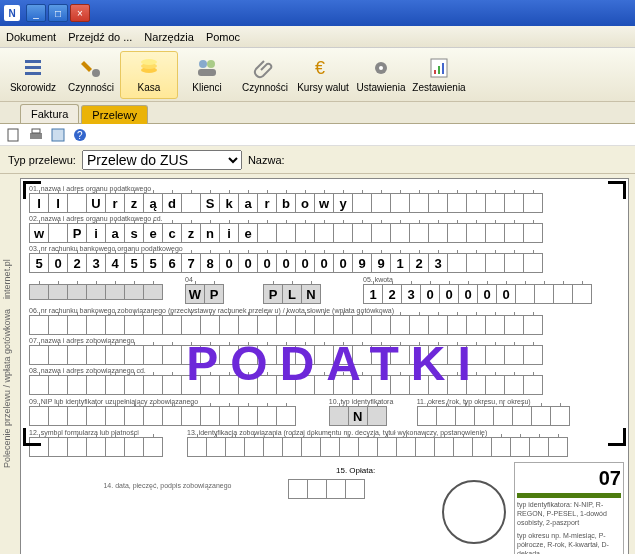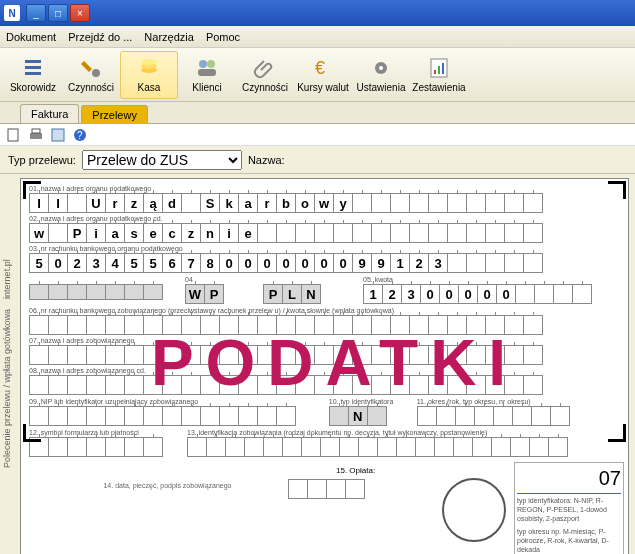--- a/index.html
+++ b/index.html
@@ -41,35 +41,35 @@
 .corner.bl { bottom: 120px; left: 2px; border-right: none; border-top: none; }
 .corner.br { bottom: 120px; right: 2px; border-left: none; border-top: none; }
 
 .fieldlabel { font-size: 7px; color: #555; margin-left: 4px; margin-top: 2px; }
 .boxrow { display: flex; margin: 1px 4px; }
 .box { width: 20px; height: 20px; border: 1px solid #888; display: flex; align-items: center; justify-content: center; font-size: 13px; font-weight: bold; background: #fff; margin-right: -1px; position: relative; }
 .box .tick { position: absolute; top: -4px; left: 50%; width: 1px; height: 4px; background: #888; }
 .box.grey { background: #d8d8d8; }
 .boxrow.small .box { width: 20px; height: 16px; }
 
-.watermark { position: absolute; top: 134px; left: 30px; right: 10px; height: 100px; display: flex; align-items: center; justify-content: center; font-size: 64px; font-weight: bold; color: #be185d; letter-spacing: 12px; pointer-events: none; z-index: 5; }
+.watermark { position: absolute; top: 134px; left: 30px; right: 10px; height: 100px; display: flex; align-items: center; justify-content: center; font-size: 48px; font-weight: bold; color: #6d28d9; letter-spacing: 12px; pointer-events: none; z-index: 5; }
 
 .rowgroup { display: flex; gap: 4px; }
 .col { display: flex; flex-direction: column; }
 
 .bottompart { display: flex; margin-top: 4px; }
 .bottomleft { flex: 1; padding: 20px 4px 4px 30px; font-size: 7px; color: #666; text-align: center; }
 .bottommid { width: 150px; padding: 4px; }
 .bottommid .olabel { font-size: 8px; margin-bottom: 4px; margin-left: 48px; }
 .bottommid .oprow { display: flex; }
 .bottommid .obox { width: 20px; height: 20px; border: 1px solid #888; margin-right: -1px; }
 .bottomcircle { width: 80px; display: flex; align-items: center; justify-content: center; }
 .bottomcircle .circ { width: 64px; height: 64px; border: 2px solid #555; border-radius: 50%; }
 .bottomright { width: 110px; border: 1px solid #aaa; padding: 2px; font-size: 7px; color: #555; line-height: 1.3; }
-.bottomright .big07 { font-size: 20px; font-weight: normal; color: #000; text-align: right; border-bottom: 1px solid #4d7c0f; padding-bottom: 2px; margin-bottom: 2px; }
+.bottomright .big07 { font-size: 20px; font-weight: bold; color: #000; text-align: right; border-bottom: 5px solid #4d7c0f; padding-bottom: 2px; margin-bottom: 2px; }
 
 svg { display: block; }
 </style>
 </head>
 <body>
 
 <div class="titlebar">
   <div class="icon">N</div>
   <div class="wbtn">_</div>
   <div class="wbtn">□</div>

